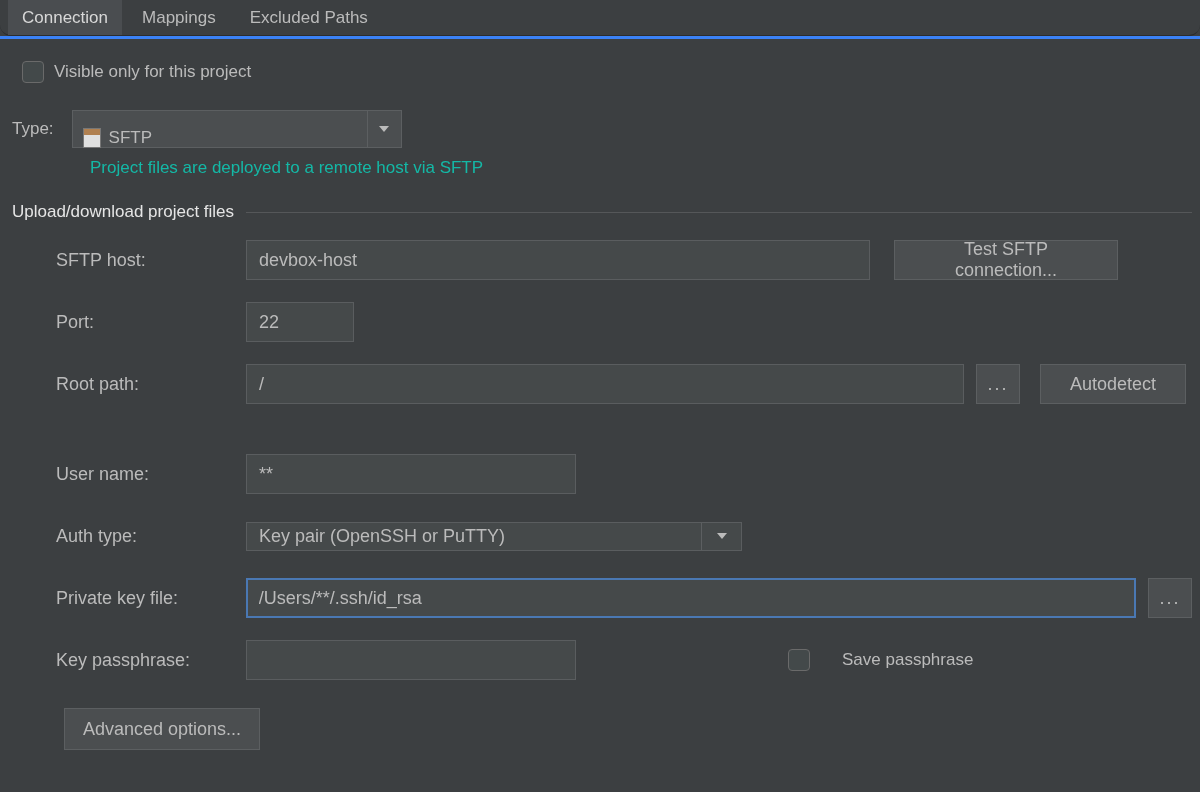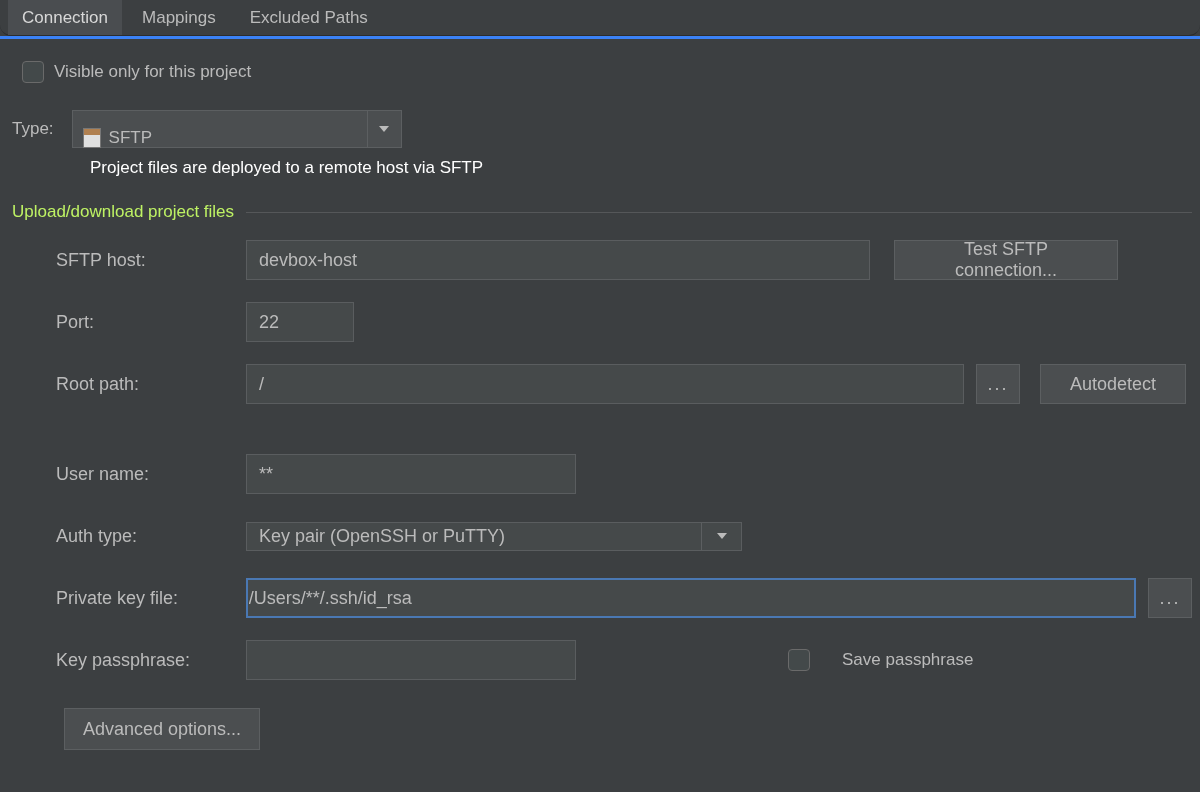--- a/index.html
+++ b/index.html
@@ -93,28 +93,28 @@
   }
   .sftp-icon {
     width: 18px;
     height: 20px;
     background: linear-gradient(to bottom,#b08050 0 35%,#e0e0e0 35% 100%);
     border: 1px solid #777;
     position: relative;
   }
   .desc {
     margin-left: 82px;
-    color: #ffffff;
+    color: #14b8a6;
     font-size: 17px;
     margin-bottom: 24px;
   }
   .section-title {
     display: flex;
     align-items: center;
-    color: #bef264;
+    color: #e5e5e5;
     font-size: 17px;
     margin-bottom: 18px;
     margin-left: 4px;
     gap: 12px;
   }
   .section-title .line {
     flex: 1;
     height: 1px;
     background: #555759;
   }
@@ -137,21 +137,21 @@
     background: #45494a;
     border: 1px solid #5a5d5f;
     color: #bbbbbb;
     padding: 0 12px;
     font-size: 18px;
     font-family: inherit;
     outline: none;
   }
   .input:focus, .input.focused {
     border: 2px solid #4a78b3;
-    padding: 0 1px;
+    padding: 0 11px;
   }
   .btn {
     height: 40px;
     background: #4b4e50;
     border: 1px solid #5c5f61;
     color: #bbbbbb;
     font-size: 18px;
     padding: 0 16px;
     cursor: pointer;
     font-family: inherit;

